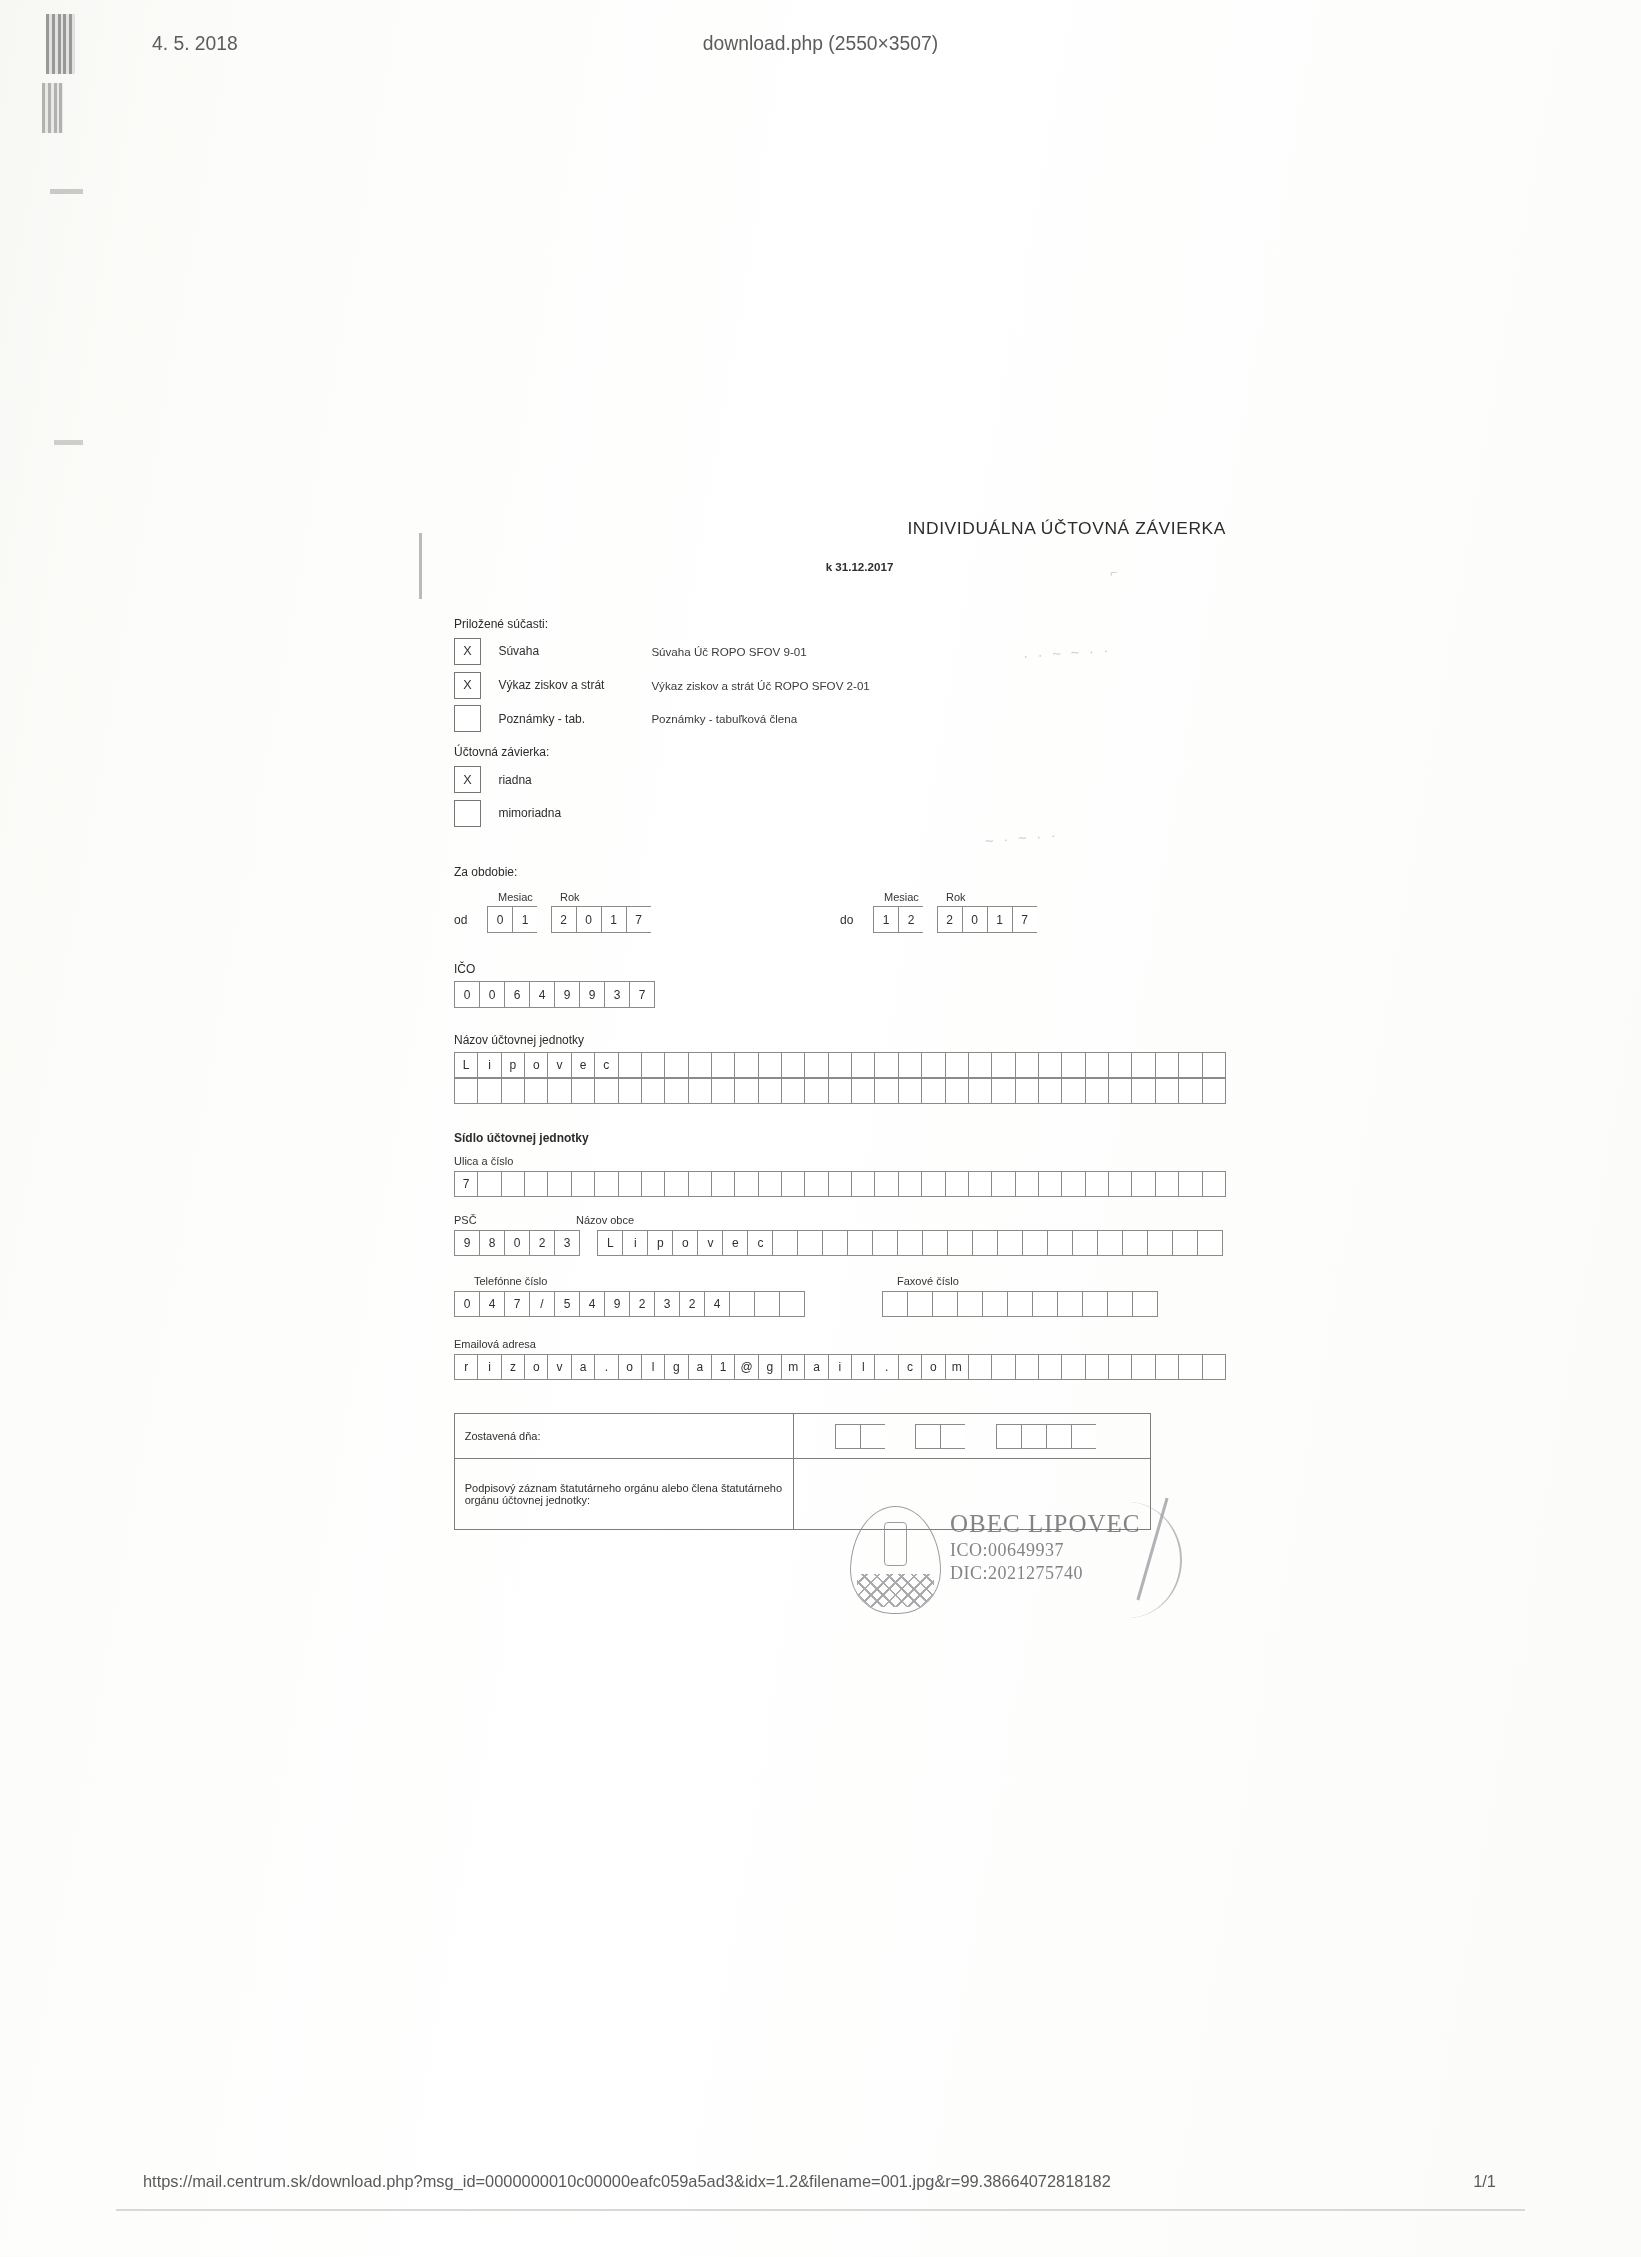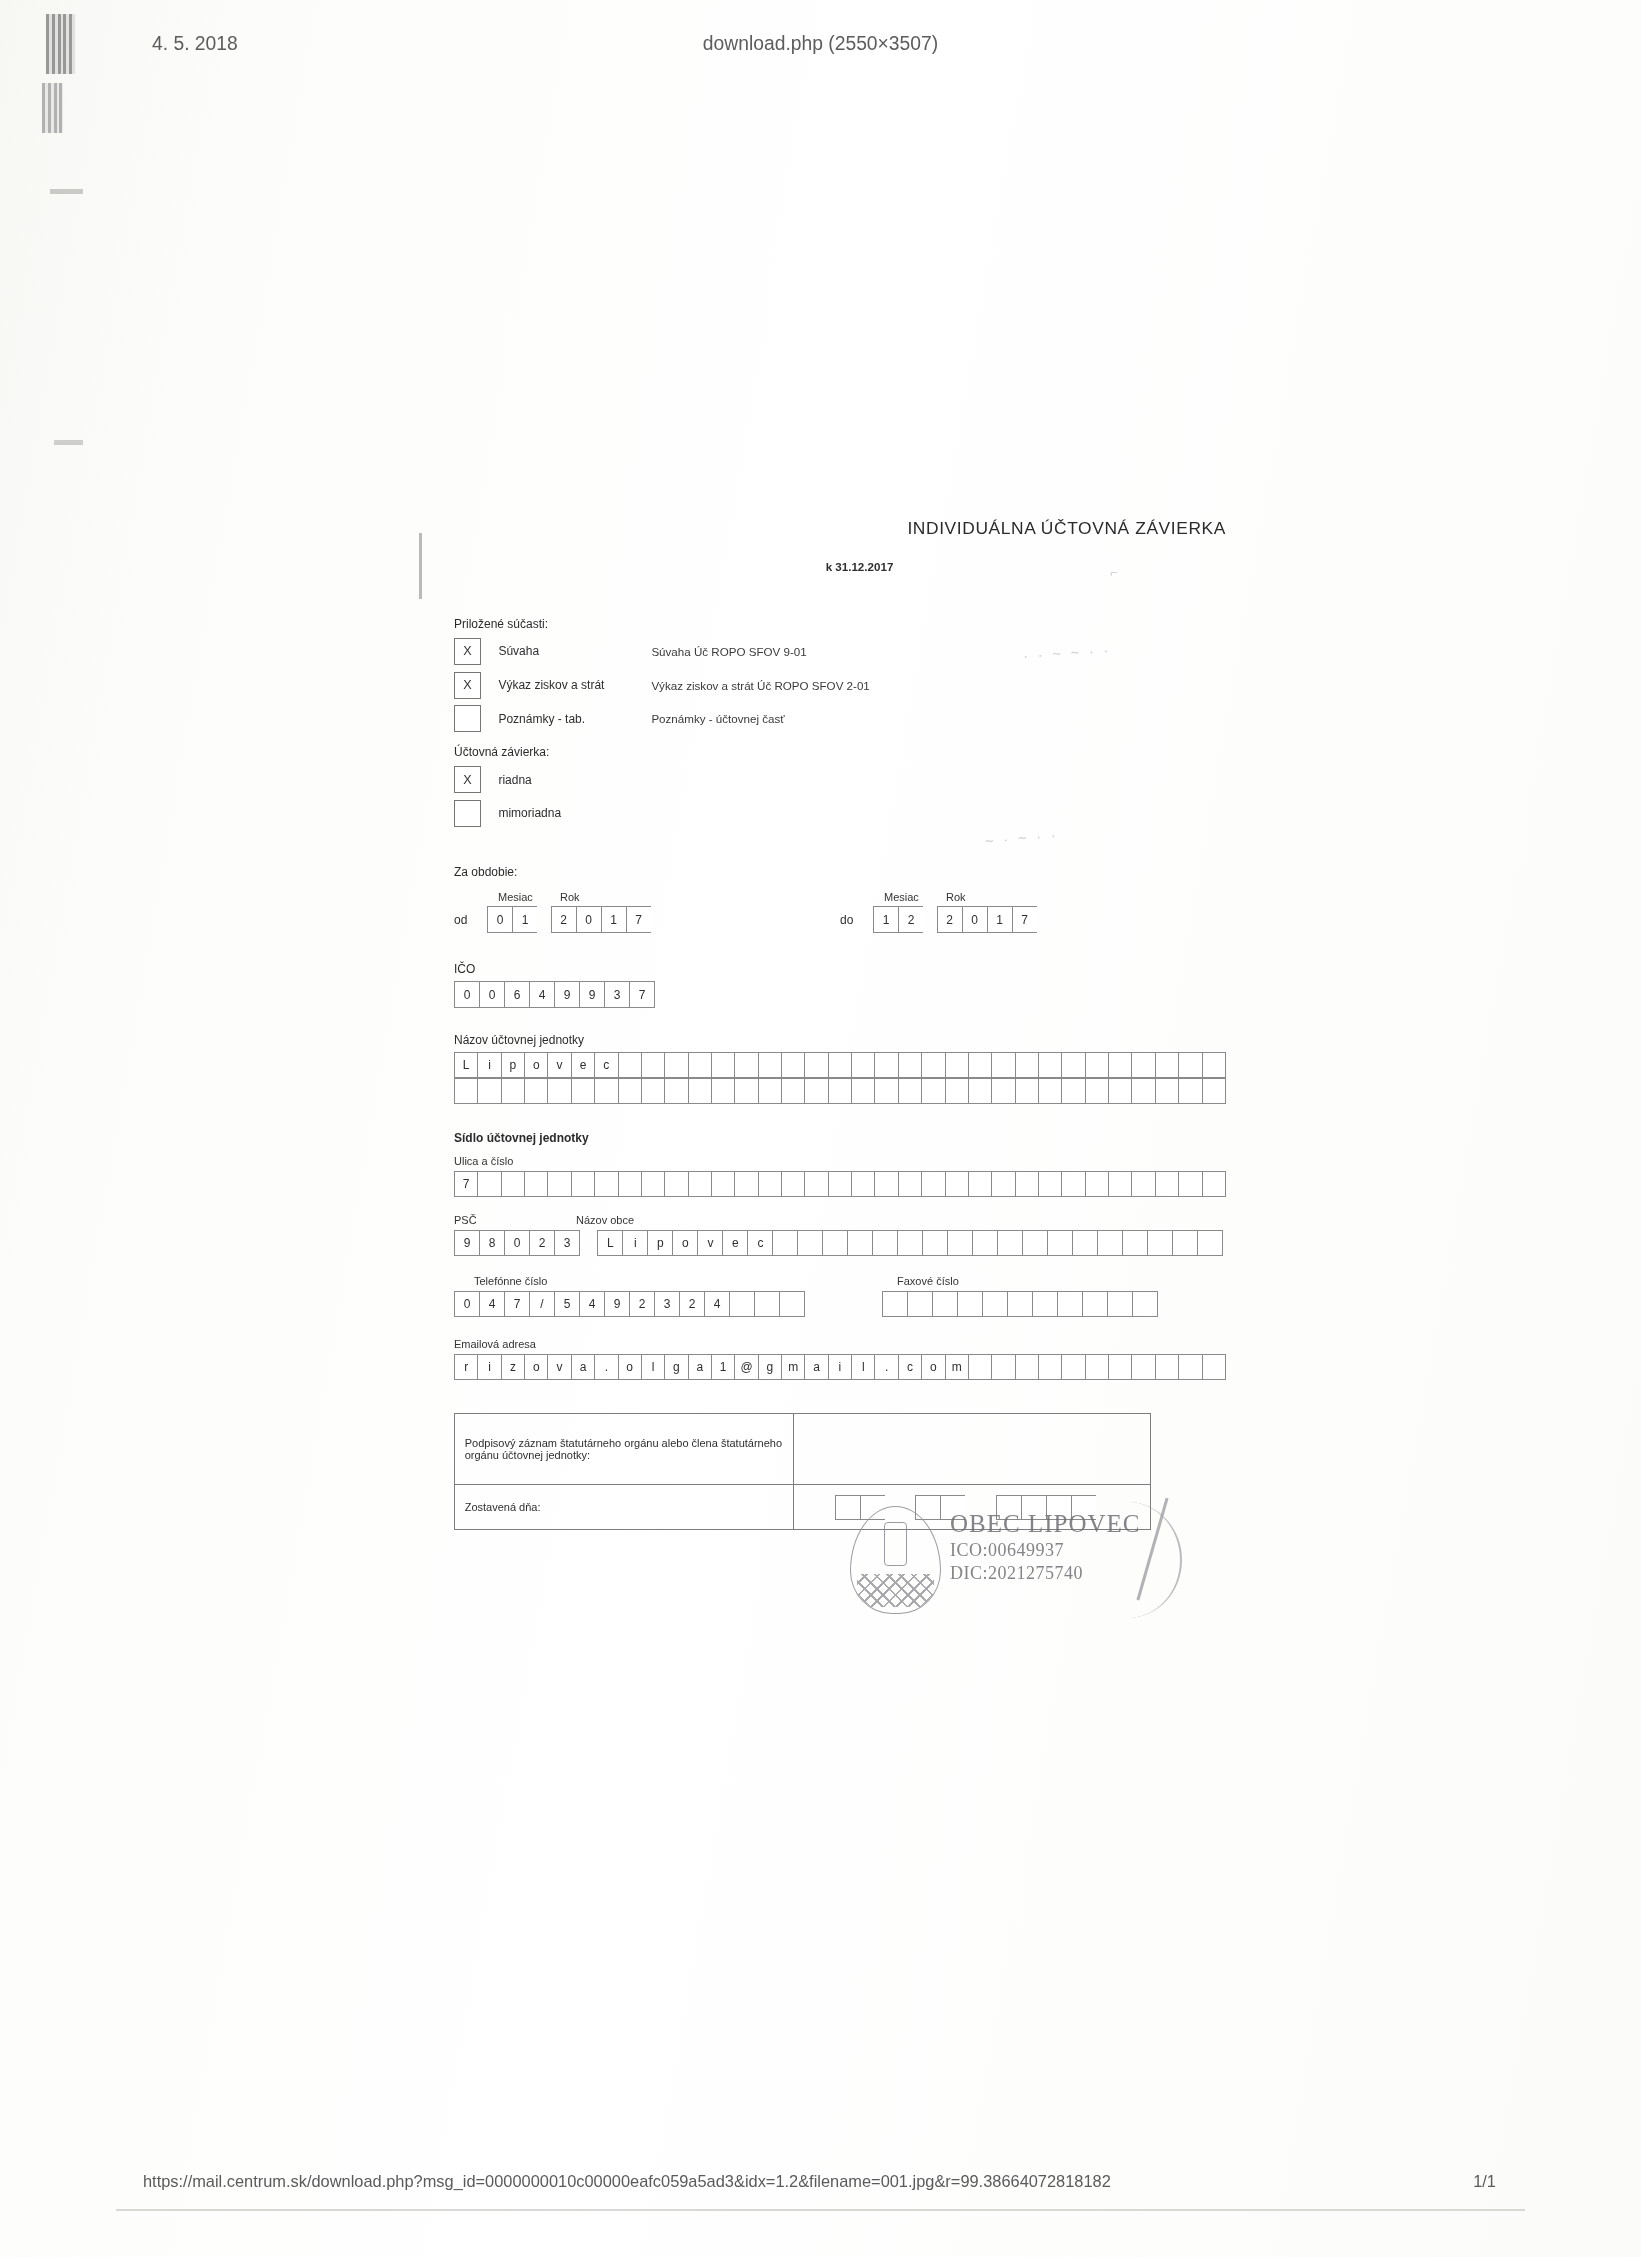--- a/index.html
+++ b/index.html
@@ -162,21 +162,21 @@
         <span class="desc">Súvaha Úč ROPO SFOV 9-01</span>
       </div>
       <div class="att-line">
         <span class="box">X</span>
         <span class="name">Výkaz ziskov a strát</span>
         <span class="desc">Výkaz ziskov a strát Úč ROPO SFOV 2-01</span>
       </div>
       <div class="att-line">
         <span class="box"></span>
         <span class="name">Poznámky - tab.</span>
-        <span class="desc">Poznámky - účtovnej časť</span>
+        <span class="desc">Poznámky - tabuľková člena</span>
       </div>
     </div>
 
     <div style="margin-top:13px;">
       <div class="sec-label">Účtovná závierka:</div>
       <div class="att-line">
         <span class="box">X</span>
         <span class="name">riadna</span>
       </div>
       <div class="att-line">
@@ -472,44 +472,44 @@
           <span class="cell"></span>
           <span class="cell"></span>
           <span class="cell"></span>
           <span class="cell"></span>
           <span class="cell"></span>
           <span class="cell"></span>
         </div>
     </div>
 
     <div class="sign-table">
-      <div class="sign-row" style="height:70px;">
-        <div class="sign-cell-l">Podpisový záznam štatutárneho orgánu alebo člena štatutárneho orgánu účtovnej jednotky:</div>
-        <div class="sign-cell-r"></div>
-      </div>
       <div class="sign-row">
         <div class="sign-cell-l">Zostavená dňa:</div>
         <div class="sign-cell-r">
           <div class="date-boxes">
             <span class="grp">
               <span class="cell"></span>
               <span class="cell"></span>
             </span>
             <span class="grp">
               <span class="cell"></span>
               <span class="cell"></span>
             </span>
             <span class="grp">
               <span class="cell"></span>
               <span class="cell"></span>
               <span class="cell"></span>
               <span class="cell"></span>
             </span>
           </div>
         </div>
+      </div>
+      <div class="sign-row" style="height:70px;">
+        <div class="sign-cell-l">Podpisový záznam štatutárneho orgánu alebo člena štatutárneho orgánu účtovnej jednotky:</div>
+        <div class="sign-cell-r"></div>
       </div>
     </div>
 
   </div>
 
   <div class="smudge s1">· · ~ ~ · ·</div>
   <div class="smudge s2">~ · ~ · ·</div>
   <div class="smudge s3">⌐</div>
 
   <div class="stamp">

